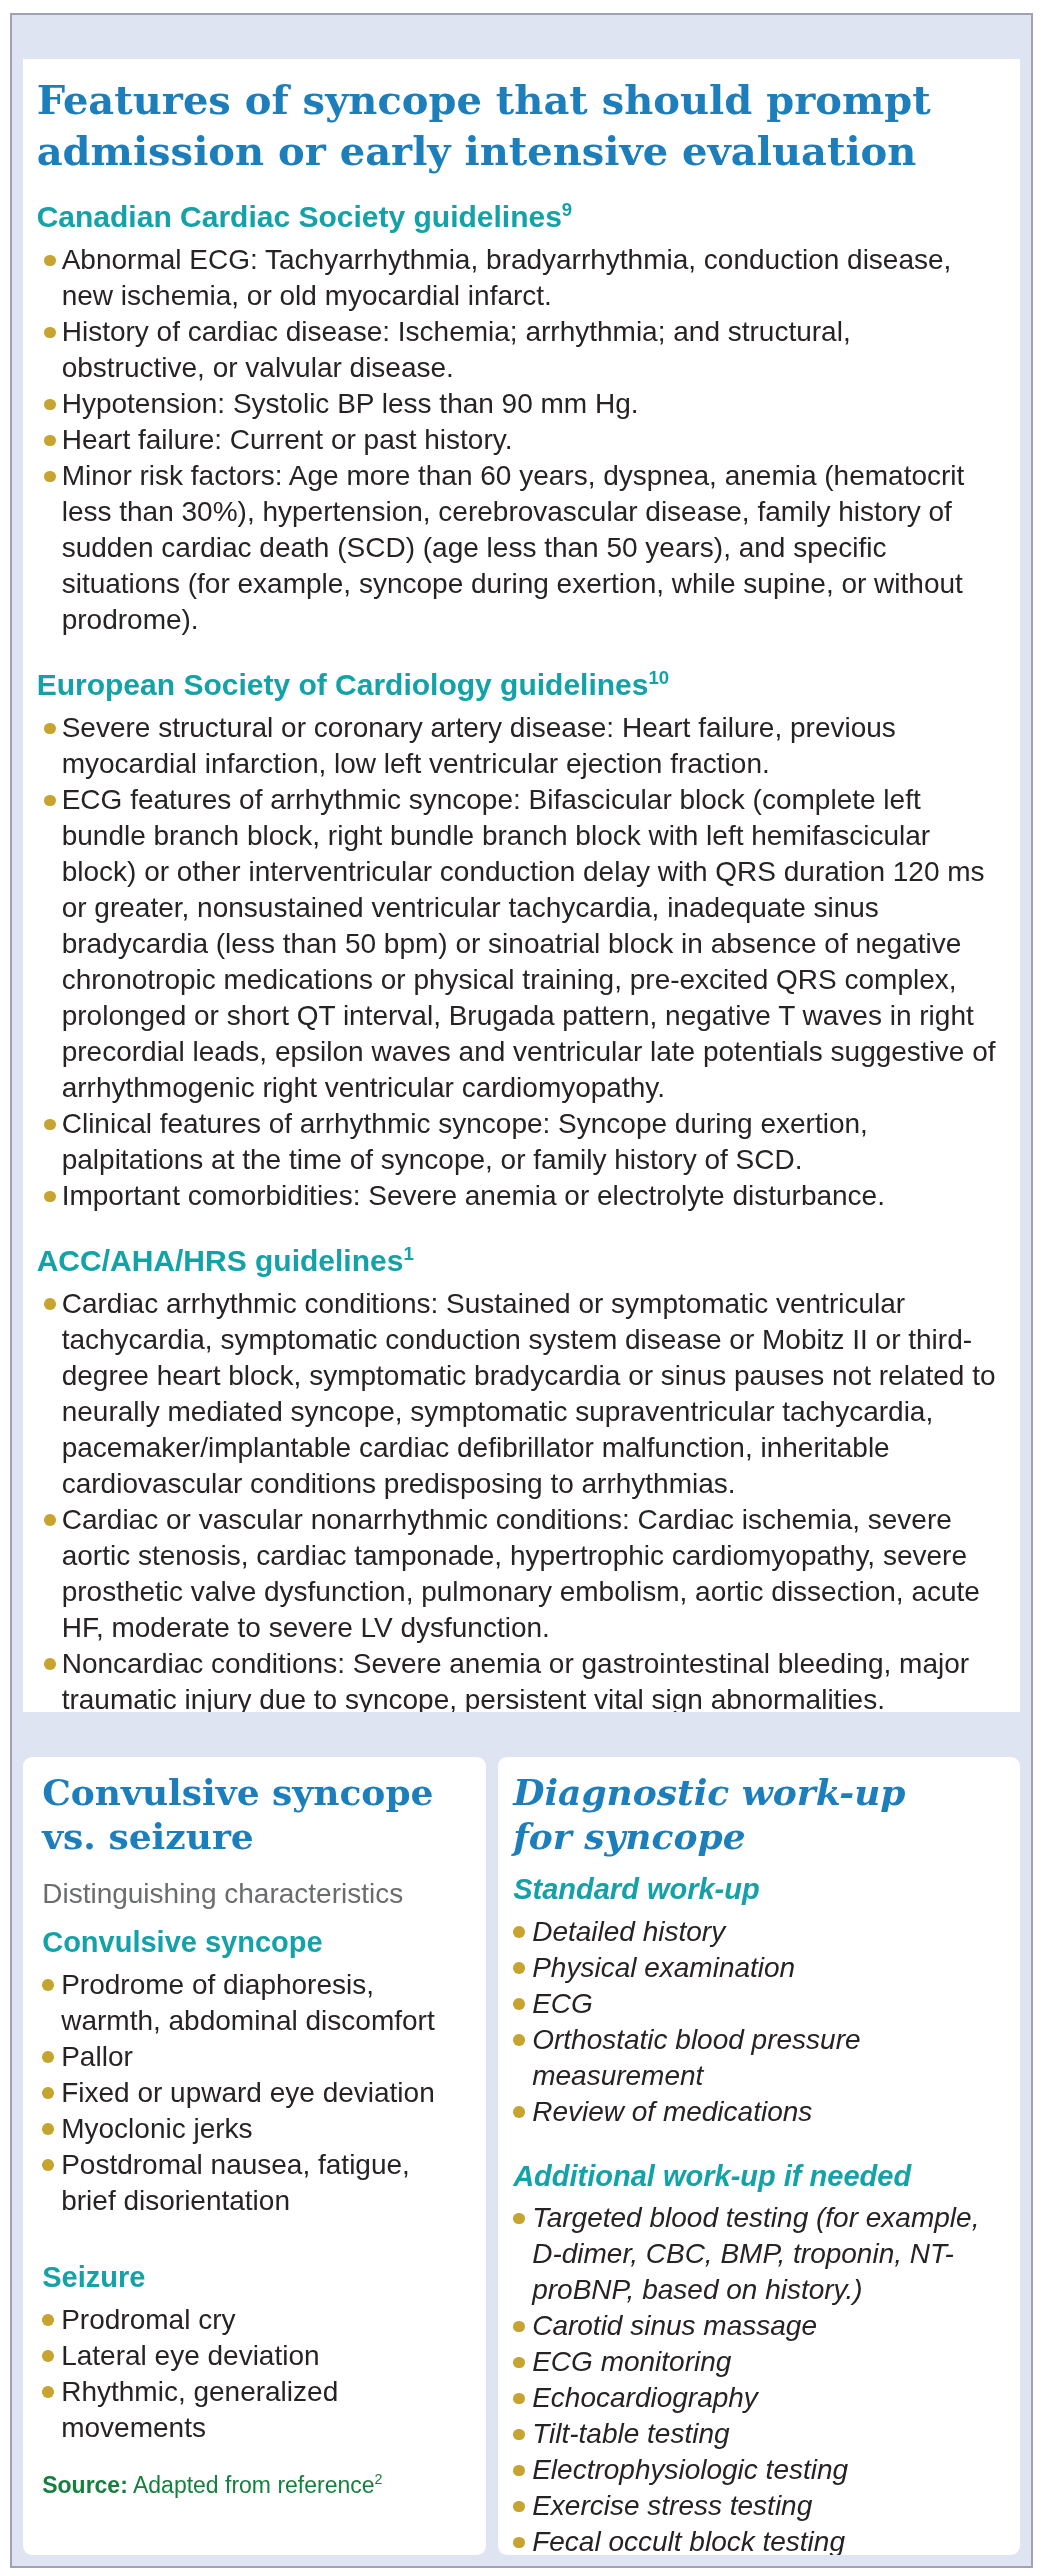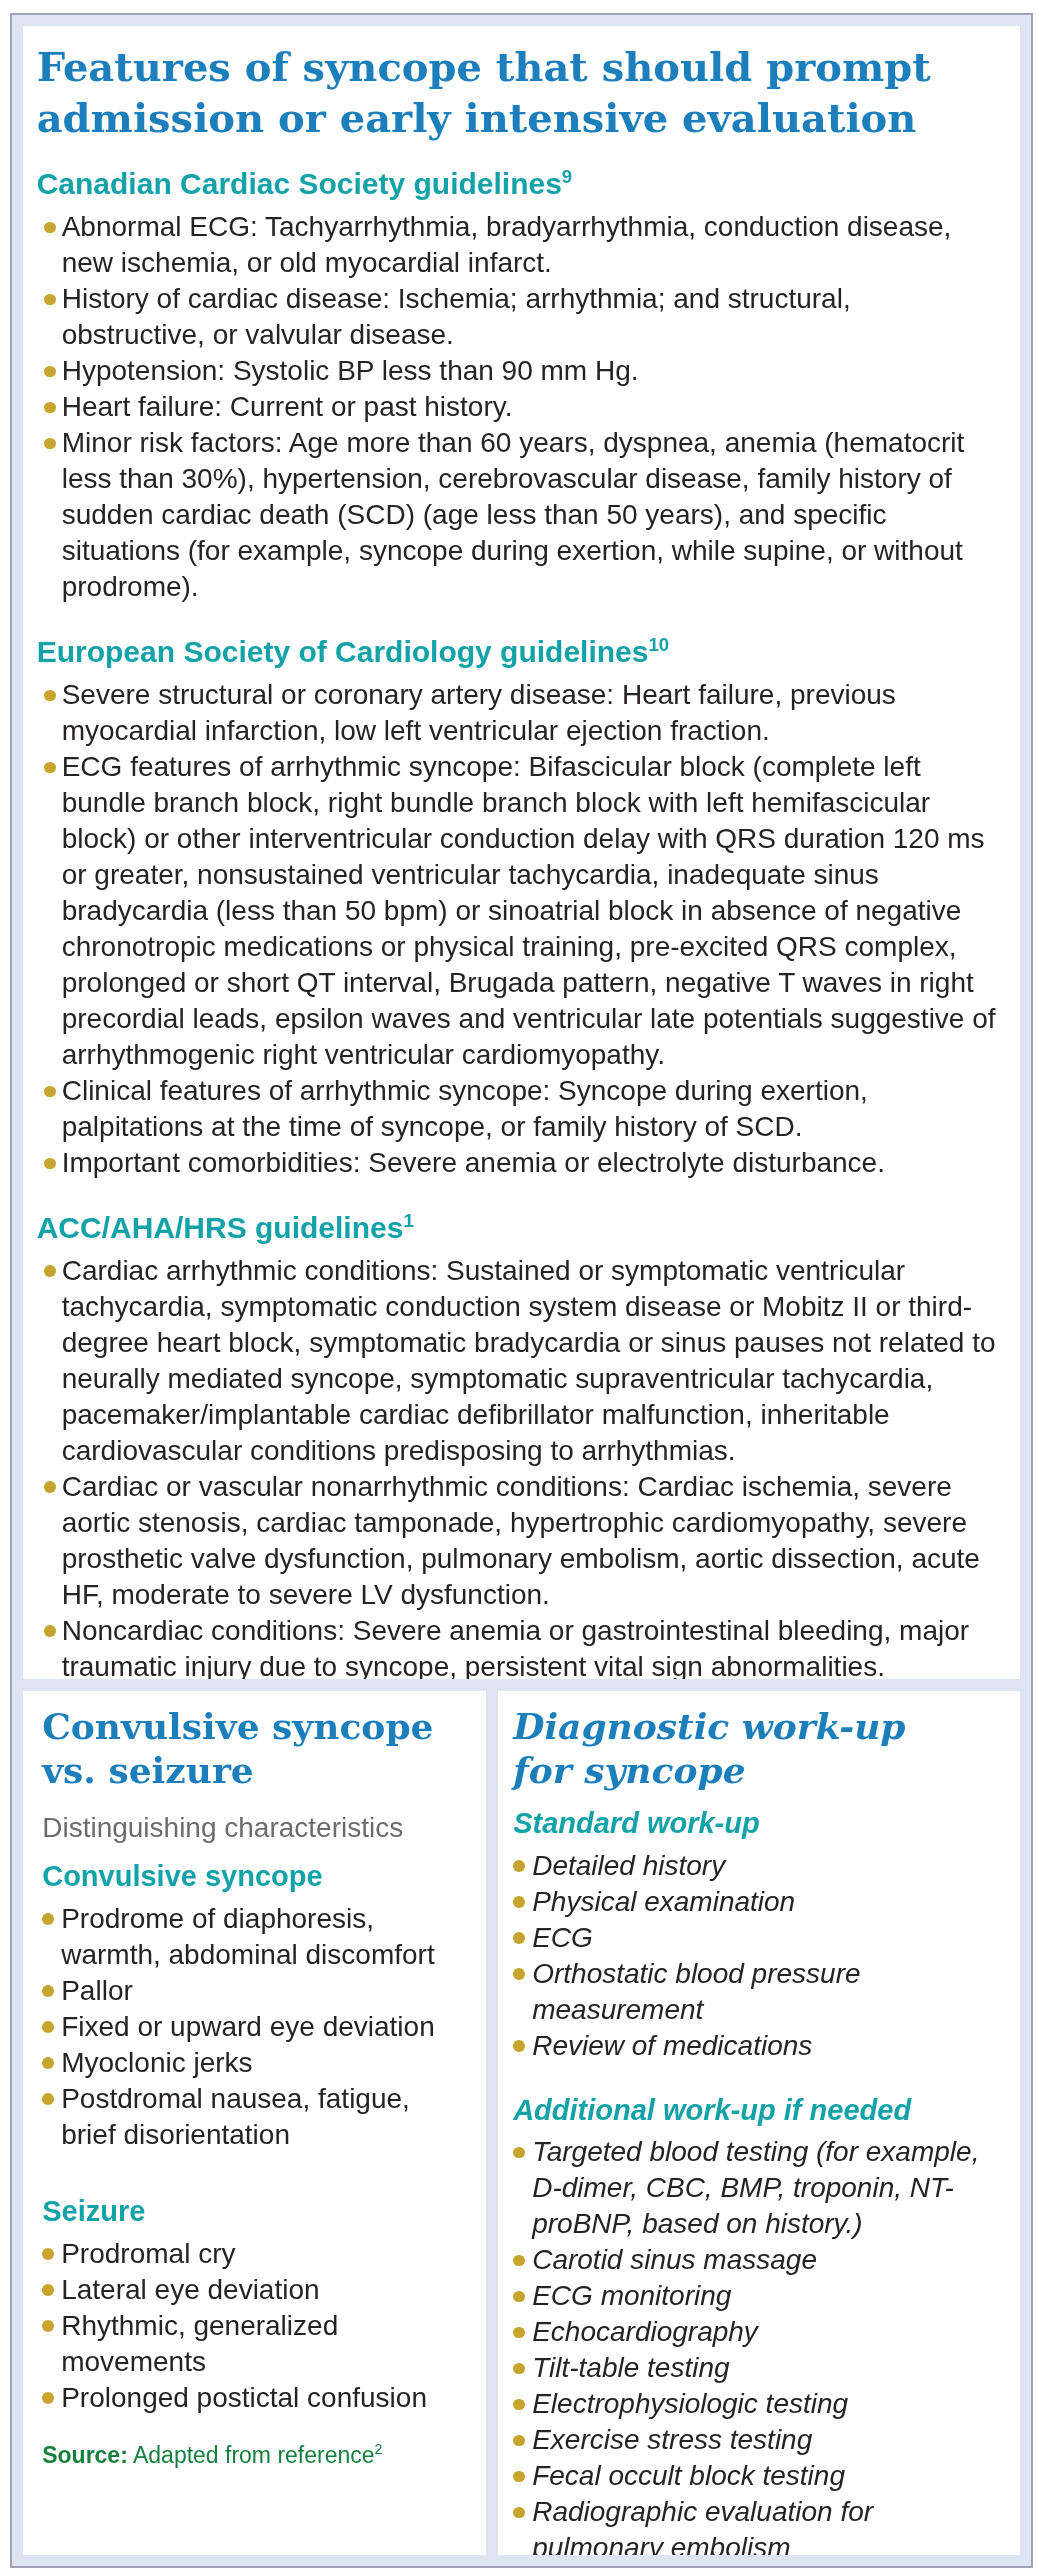--- a/index.html
+++ b/index.html
@@ -7,21 +7,21 @@
     width: 1042px; height: 2576px; position: relative;
     font-family: "Liberation Sans", sans-serif;
     -webkit-font-smoothing: antialiased;
   }
   .frame {
     position: absolute; left: 9.6px; top: 12.5px; right: 8.7px; bottom: 7.7px;
     border: 2.9px solid #a0a1b4; background: #dfe4f2;
     padding: 11.6px; box-sizing: border-box;
     display: flex; flex-direction: column; gap: 11.6px;
   }
-  .box { background: #ffffff; box-sizing: border-box; }
+  .box { background: #ffffff; box-sizing: border-box; margin-top: 33px; }
   .top-box {
     height: 1653px; flex: none; overflow: hidden;
     padding: 5.8px 23px 11.6px 13.5px;
   }
   .top-title {
     font-family: "DejaVu Serif", "Liberation Serif", serif;
     font-weight: bold; color: #1c7fbc;
     font-size: 40px; line-height: 51px;
     margin: 9.6px 0 0 0; max-width: 926px;
   }
@@ -36,21 +36,21 @@
     font-size: 28px; line-height: 36px; color: #272324;
   }
   ul.bullets li::before {
     content: ""; position: absolute; left: 7.7px; top: 12.5px;
     width: 11.6px; height: 11.6px; border-radius: 50%;
     background: #c7a42f;
   }
   .panel ul.bullets li { padding-left: 19px; }
   .panel ul.bullets li::before { left: 0px; }
   .bottom-row { display: flex; gap: 11.6px; flex: 1; min-height: 0; }
-  .panel { padding: 11.6px 15.4px 9.6px 19px; overflow: hidden; }
+  .panel { padding: 11.6px 15.4px 9.6px 19px; overflow: hidden; border-radius: 9px; }
   .left-panel { width: 463px; flex: none; }
   .right-panel { flex: 1; padding-left: 15.4px; font-style: italic; }
   .panel-title {
     font-family: "DejaVu Serif", "Liberation Serif", serif;
     font-weight: bold; color: #1c7fbc;
     font-size: 36px; line-height: 44px;
     margin: 1.9px 0 0 0;
   }
   .panel-subtitle {
     font-size: 28px; line-height: 36px; color: #6b6c6e;
@@ -110,21 +110,20 @@
             <li>Pallor</li>
             <li>Fixed or upward eye deviation</li>
             <li>Myoclonic jerks</li>
             <li>Postdromal nausea, fatigue, brief disorientation</li>
           </ul>
           <h3 class="section-heading"><span>Seizure</span></h3>
           <ul class="bullets">
             <li>Prodromal cry</li>
             <li>Lateral eye deviation</li>
             <li>Rhythmic, generalized movements</li>
-            <li>Prolonged postictal confusion</li>
           </ul>
         </div>
       <p class="source"><strong>Source:</strong> <span>Adapted from reference</span><sup>2</sup></p>
     </section>
 
     <section class="box panel right-panel">
       <h2 class="panel-title">Diagnostic work-up<br>for syncope</h2>
       <div id="right-groups">
           <h3 class="section-heading"><span>Standard work-up</span></h3>
           <ul class="bullets">

